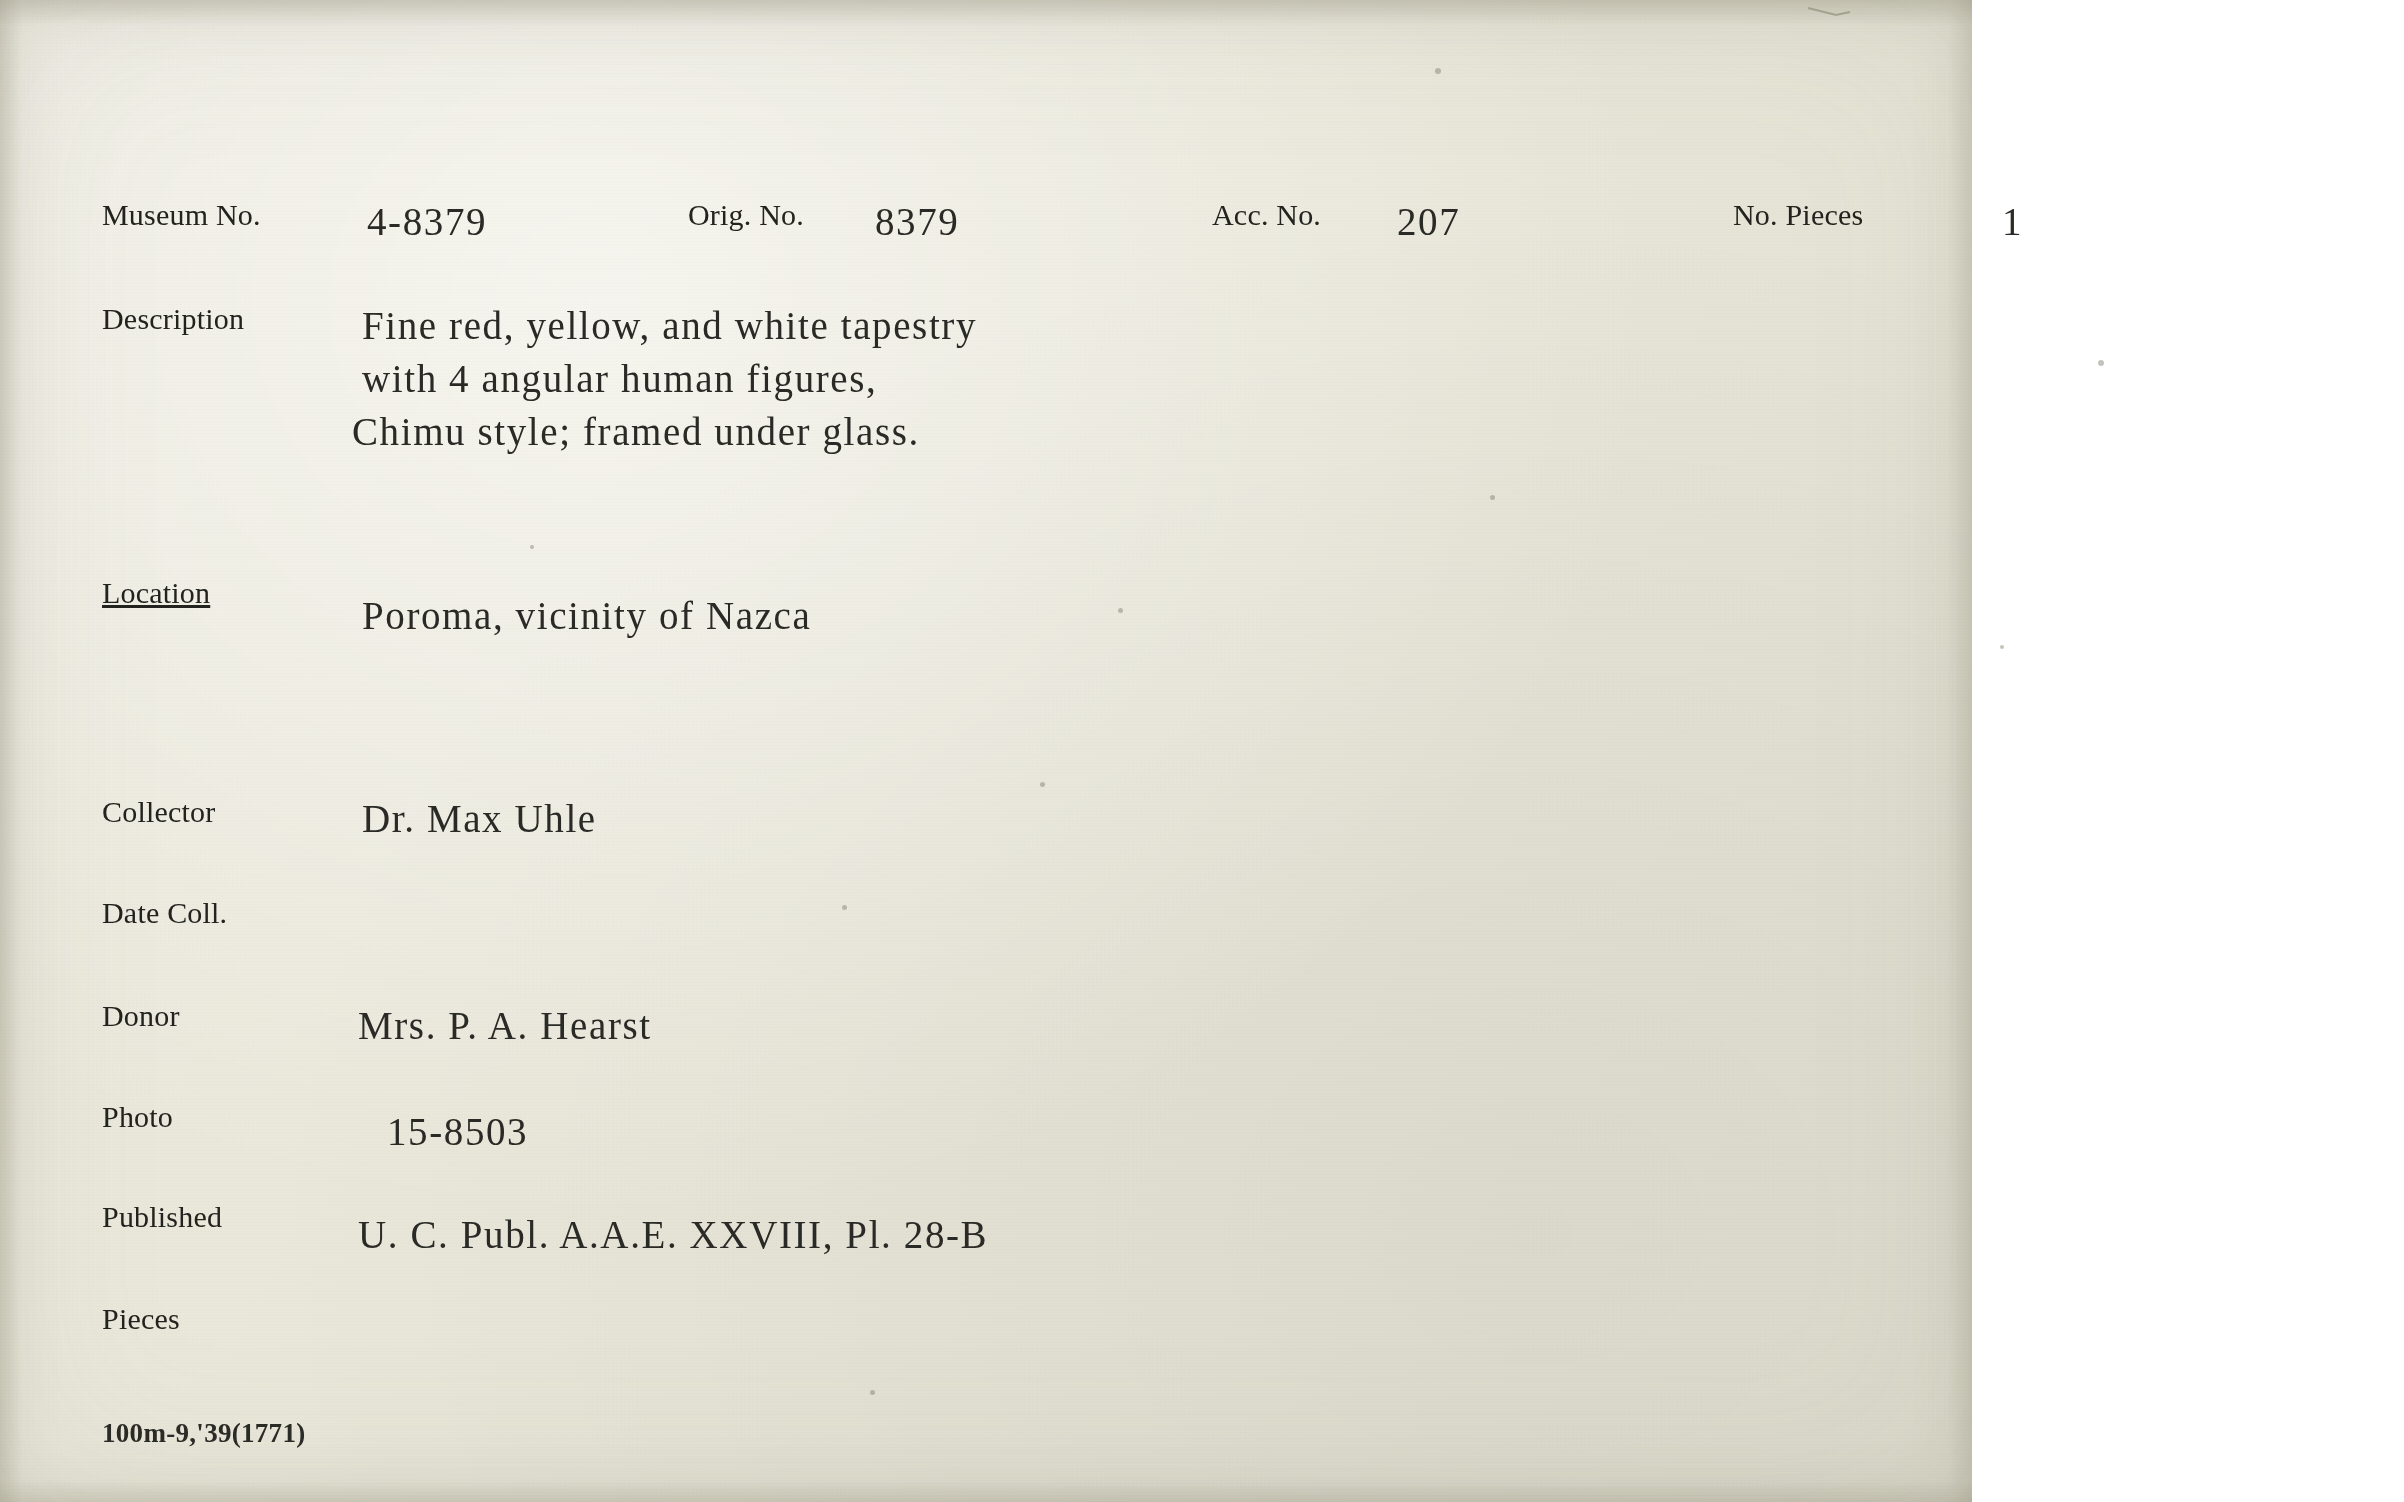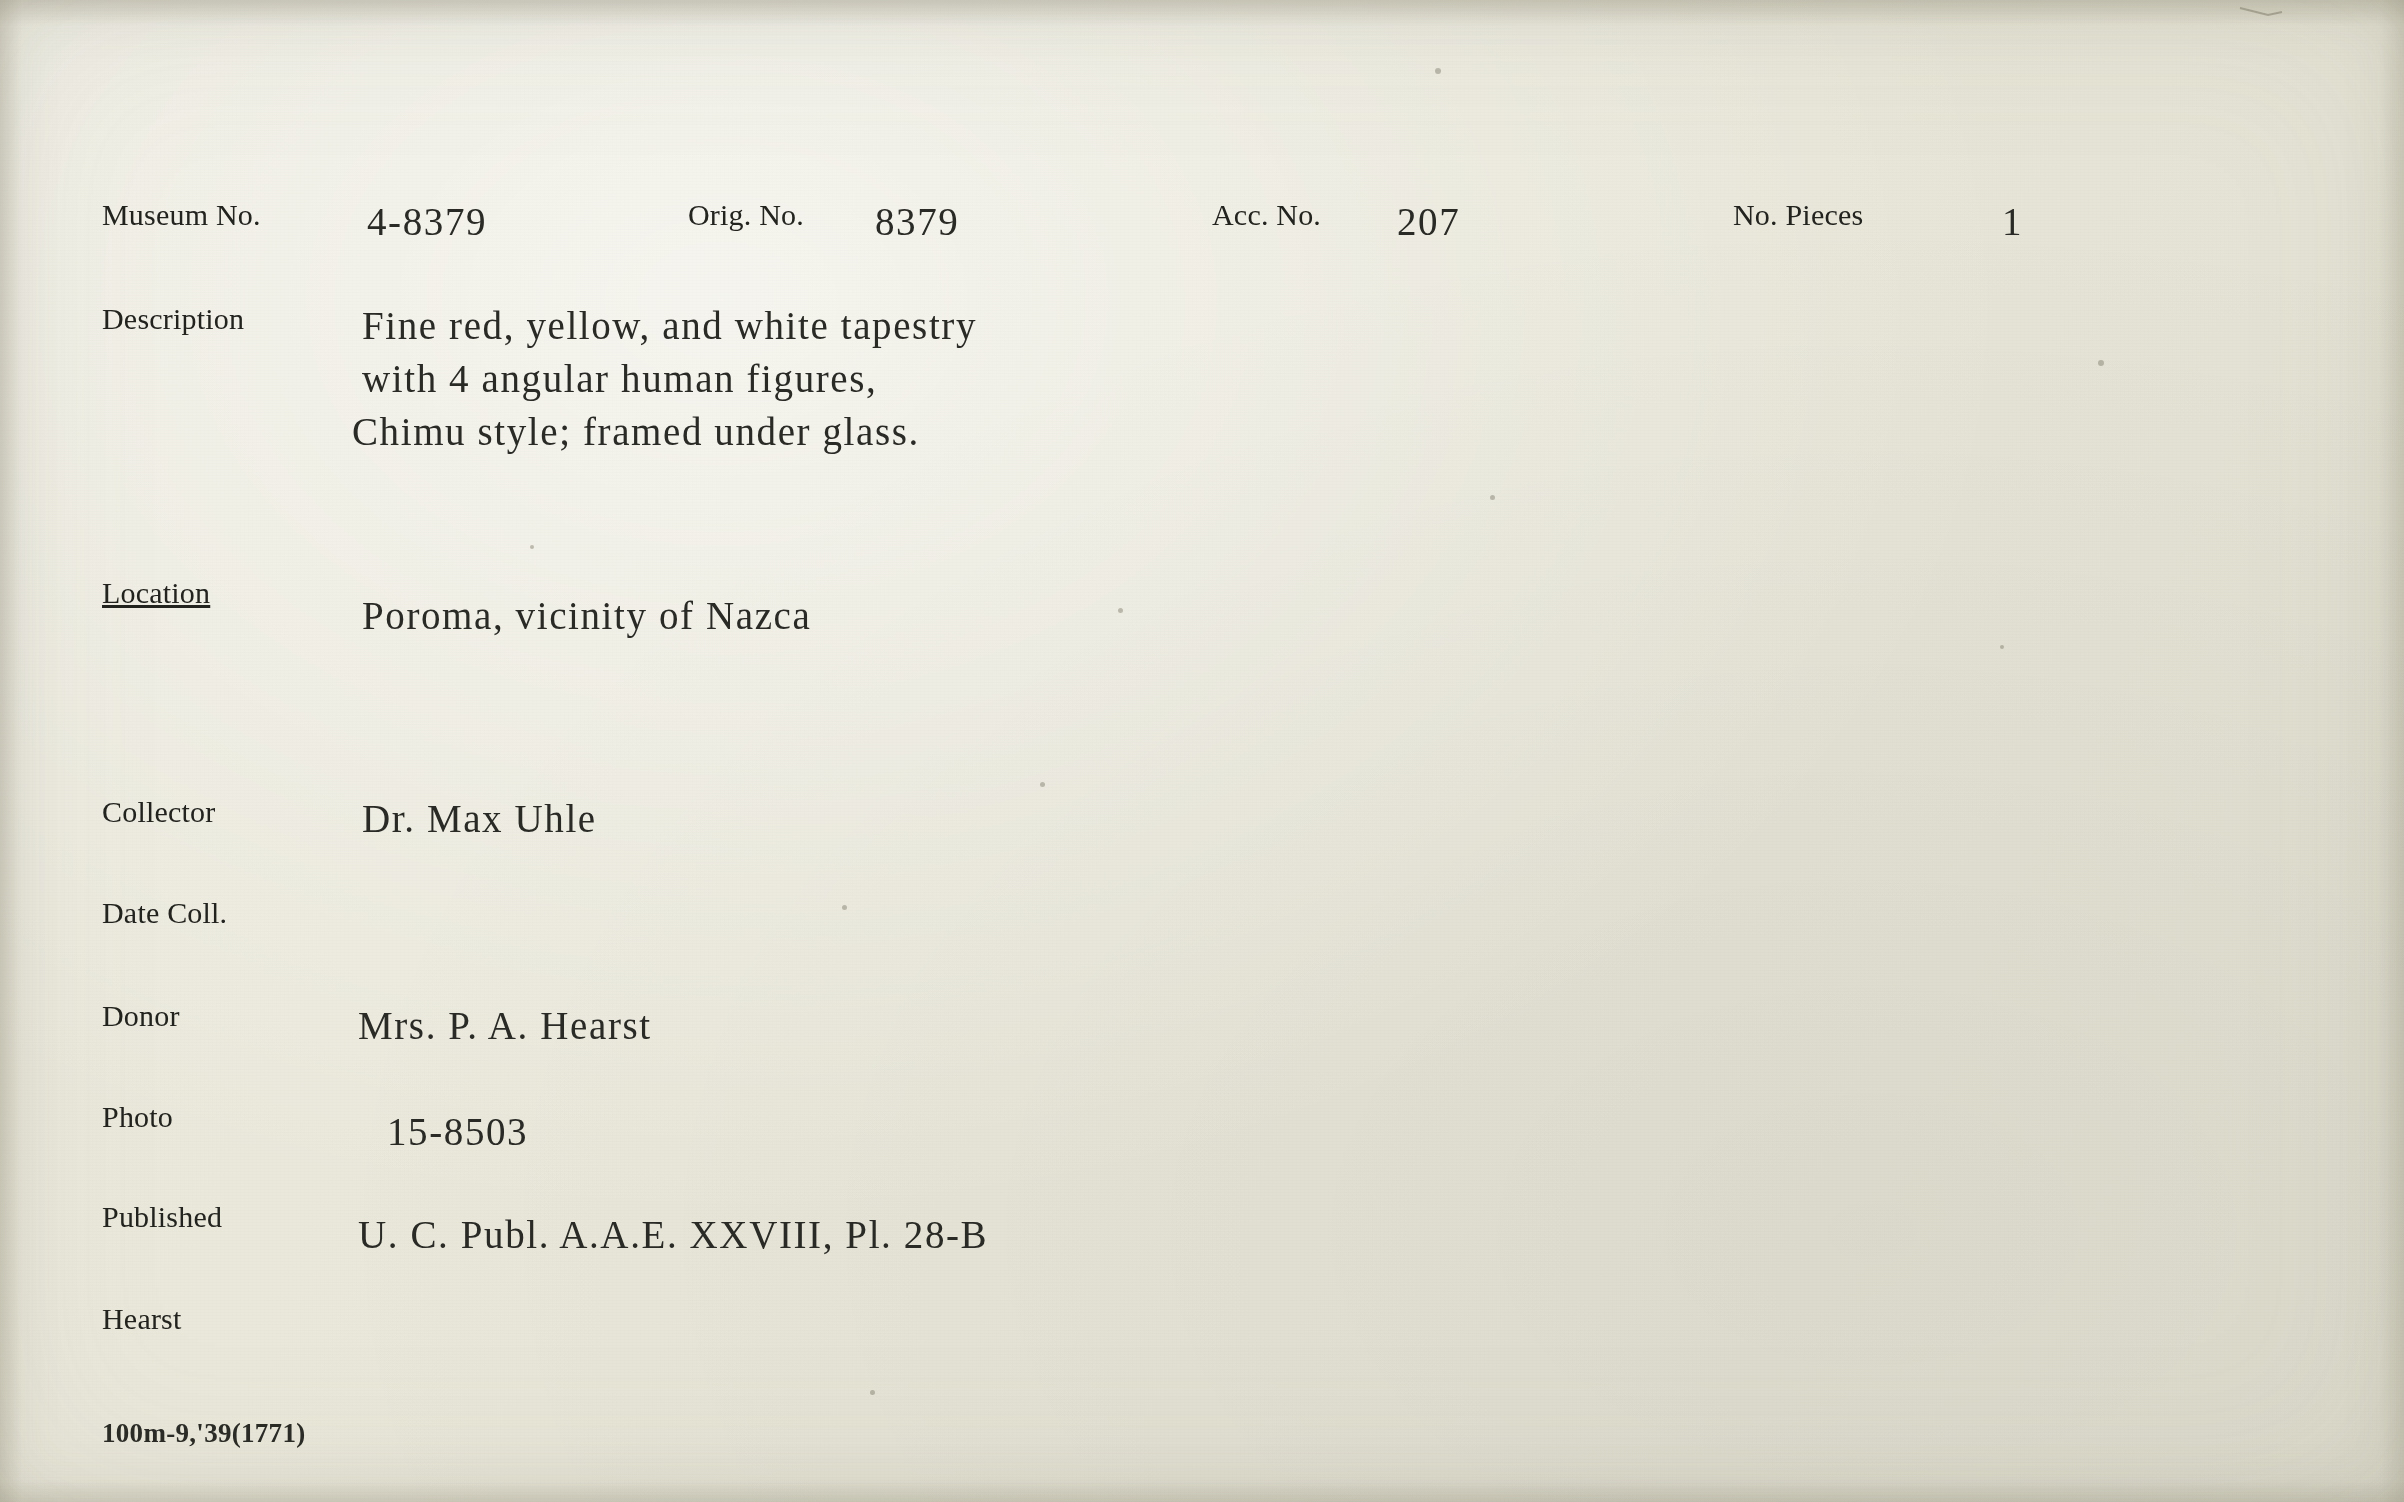--- a/index.html
+++ b/index.html
@@ -12,21 +12,21 @@
     height: 1502px;
     overflow: hidden;
     font-family: "Liberation Serif", serif;
   }
 
   
   #card {
     position: absolute;
     left: 0;
     top: 0;
-    width: 2404px;
+    width: 1972px;
     height: 1502px;
     background:
       radial-gradient(ellipse at 30% 20%, rgba(255,255,255,0.55) 0%, rgba(255,255,255,0) 55%),
       radial-gradient(ellipse at 78% 82%, rgba(0,0,0,0.045) 0%, rgba(0,0,0,0) 60%),
       linear-gradient(115deg, #eceade 0%, #e9e7d9 40%, #e6e4d6 70%, #e2e0d1 100%);
   }
 
   
   #grain {
     position: absolute;
@@ -153,21 +153,21 @@
 
   <div class="label" style="left:102px; top:999px;">Donor</div>
   <div class="typed" style="left:358px; top:1000px;">Mrs. P. A. Hearst</div>
 
   <div class="label" style="left:102px; top:1100px;">Photo</div>
   <div class="typed" style="left:358px; top:1106px;margin-left:29px;">15-8503</div>
 
   <div class="label" style="left:102px; top:1200px;">Published</div>
   <div class="typed" style="left:358px; top:1209px;">U. C. Publ. A.A.E. XXVIII, Pl. 28-B</div>
 
-  <div class="label" style="left:102px; top:1302px;">Hearst</div>
+  <div class="label" style="left:102px; top:1302px;">Pieces</div>
   <div class="typed" style="left:358px; top:1300px;"></div>
 
   <div class="footer">100m-9,'39(1771)</div>
 
   <div class="speck" style="left:1435px; top:68px;  width:6px; height:6px;"></div>
   <div class="speck" style="left:2098px; top:360px; width:6px; height:6px;"></div>
   <div class="speck" style="left:1490px; top:495px; width:5px; height:5px;"></div>
   <div class="speck" style="left:1118px; top:608px; width:5px; height:5px;"></div>
   <div class="speck" style="left:1040px; top:782px; width:5px; height:5px;"></div>
   <div class="speck" style="left:842px;  top:905px; width:5px; height:5px;"></div>

